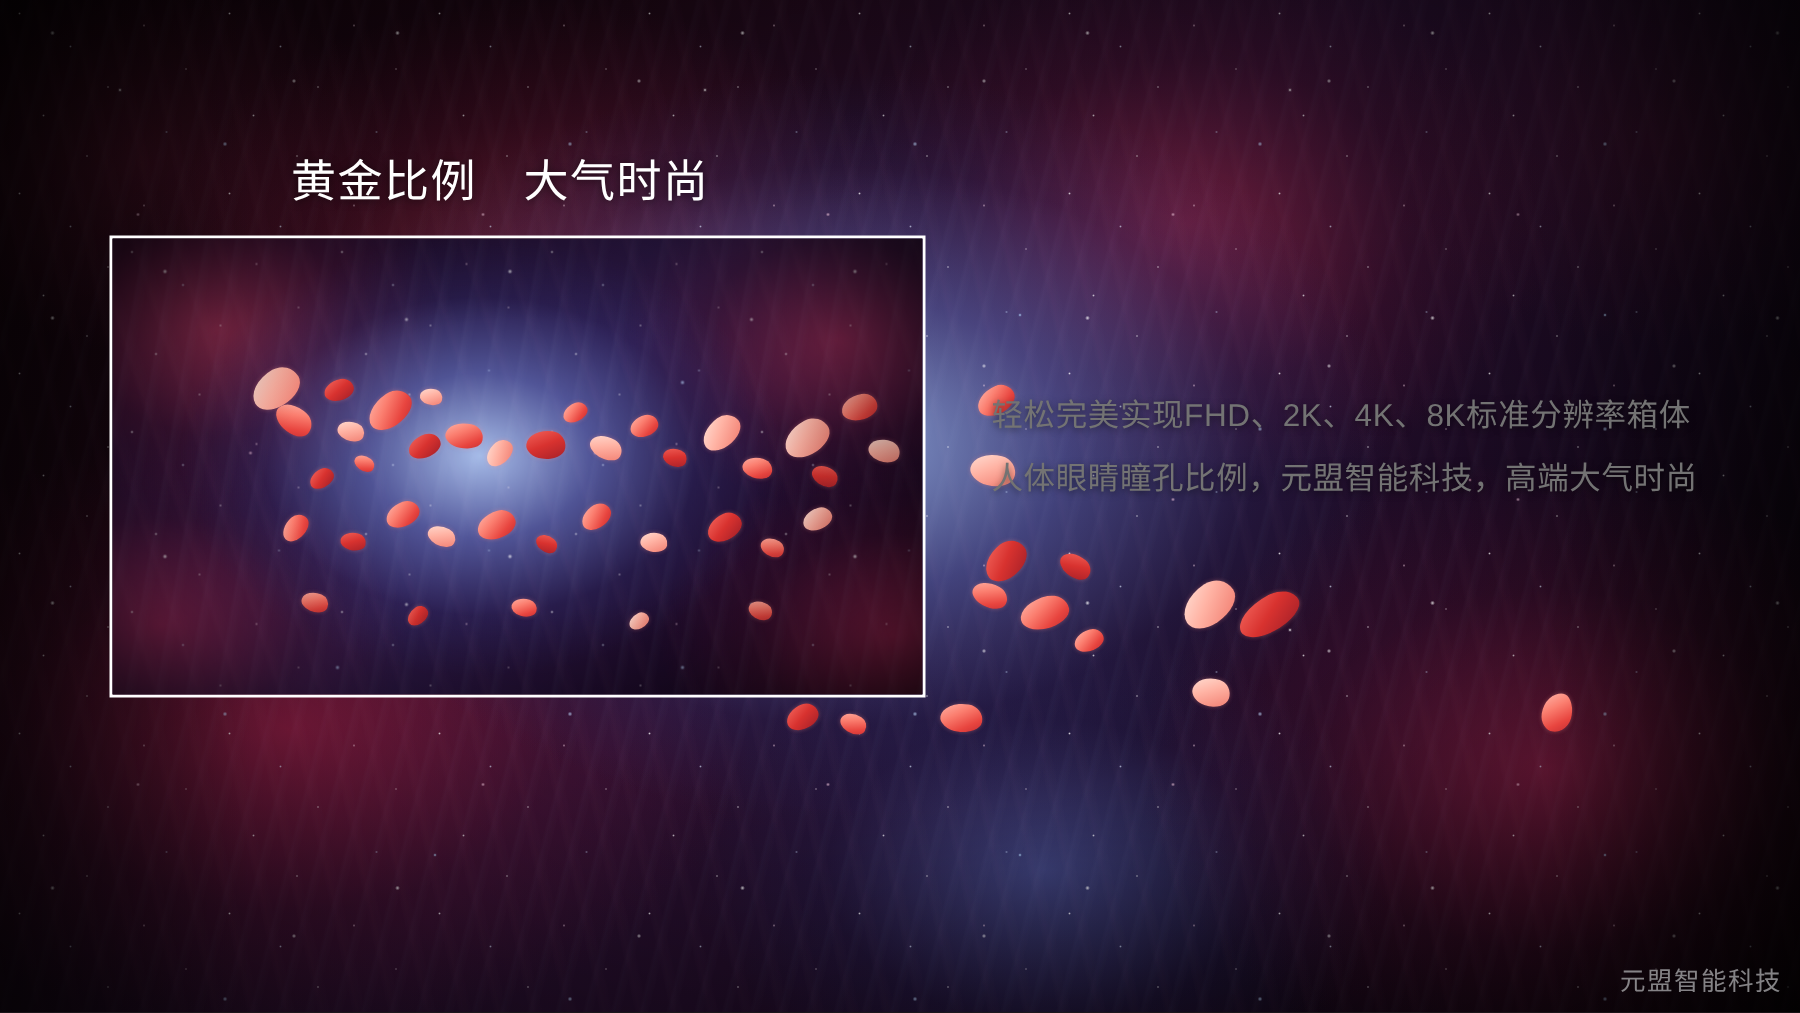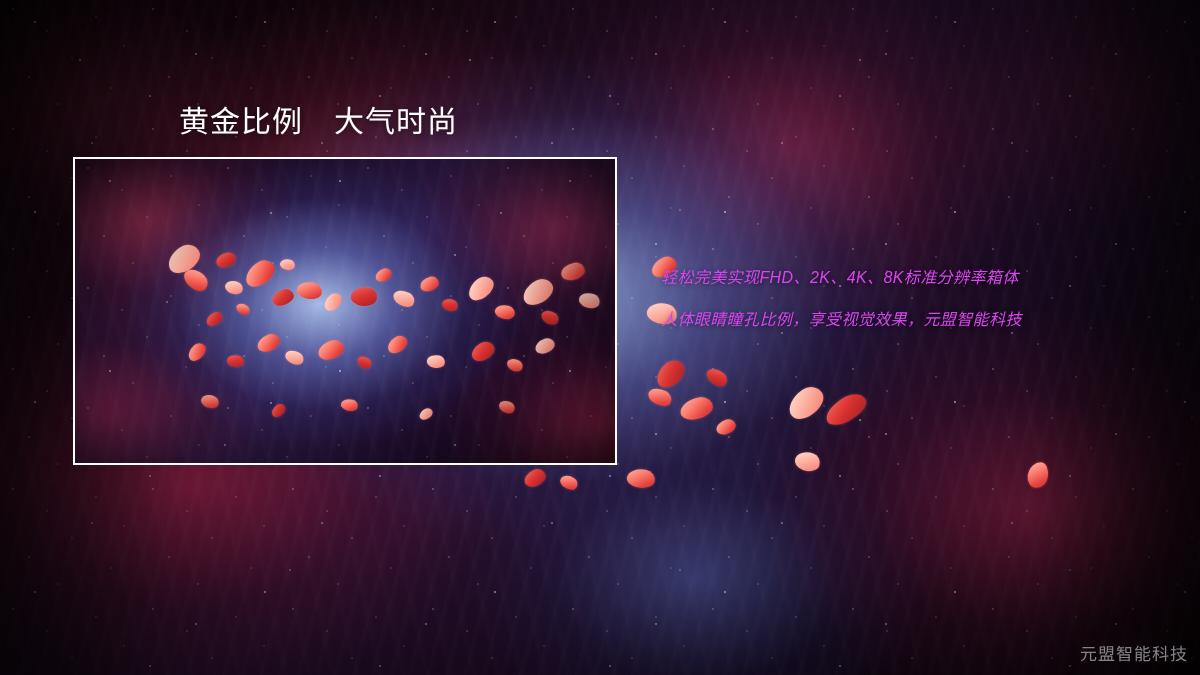--- a/index.html
+++ b/index.html
@@ -147,44 +147,43 @@
   }
   .frame-vignette {
     position: absolute;
     inset: 0;
     background: radial-gradient(ellipse 70% 76% at 50% 50%, rgba(0,0,0,0) 42%, rgba(0,0,0,0.30) 74%, rgba(0,0,0,0.62) 100%);
   }
 
   
   #title {
     position: absolute;
-    left: 179px;
+    left: 194px;
     top: 103px;
     font-size: 30px;
     line-height: 1.25;
     color: #ffffff;
     letter-spacing: 1px;
     white-space: pre;
     text-shadow: 0 1px 6px rgba(0,0,0,0.55);
   }
 
   #body-copy {
     position: absolute;
     left: 661px;
     top: 257px;
     width: 520px;
   }
   .body-line {
-    font-size: 16px;
+    font-size: 21px;
     line-height: 42px;
-    color: #d946ef;
+    color: #737373;
     letter-spacing: 0.4px;
     white-space: nowrap;
     text-shadow: 0 1px 5px rgba(0,0,0,0.5);
-    font-style: italic;
   }
 
   #watermark {
     position: absolute;
     right: 12px;
     bottom: 10px;
     font-size: 17px;
     letter-spacing: 1px;
     color: rgba(168,168,170,0.78);
   }
@@ -263,18 +262,18 @@
       <div class="petal" style="left:424px;top:242px;width:16px;height:12px;transform:rotate(30deg);"></div>
 
       <div class="frame-vignette"></div>
     </div>
   </div>
 
   <div id="title">黄金比例　大气时尚</div>
 
   <div id="body-copy">
     <div class="body-line">轻松完美实现FHD、2K、4K、8K标准分辨率箱体</div>
-    <div class="body-line">人体眼睛瞳孔比例，享受视觉效果，元盟智能科技</div>
+    <div class="body-line">人体眼睛瞳孔比例，元盟智能科技，高端大气时尚</div>
   </div>
 
   <div id="watermark">元盟智能科技</div>
 
 </div>
 
 </body></html>

